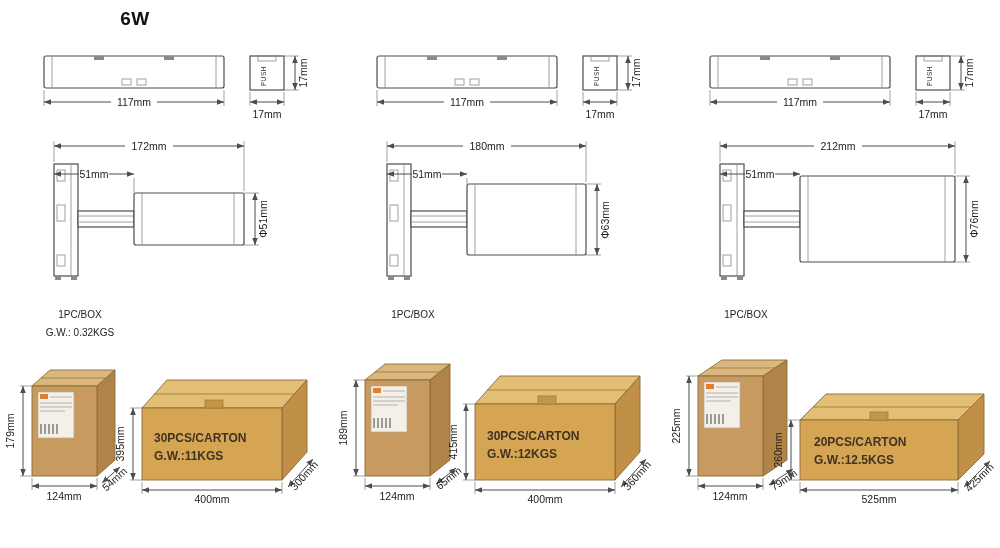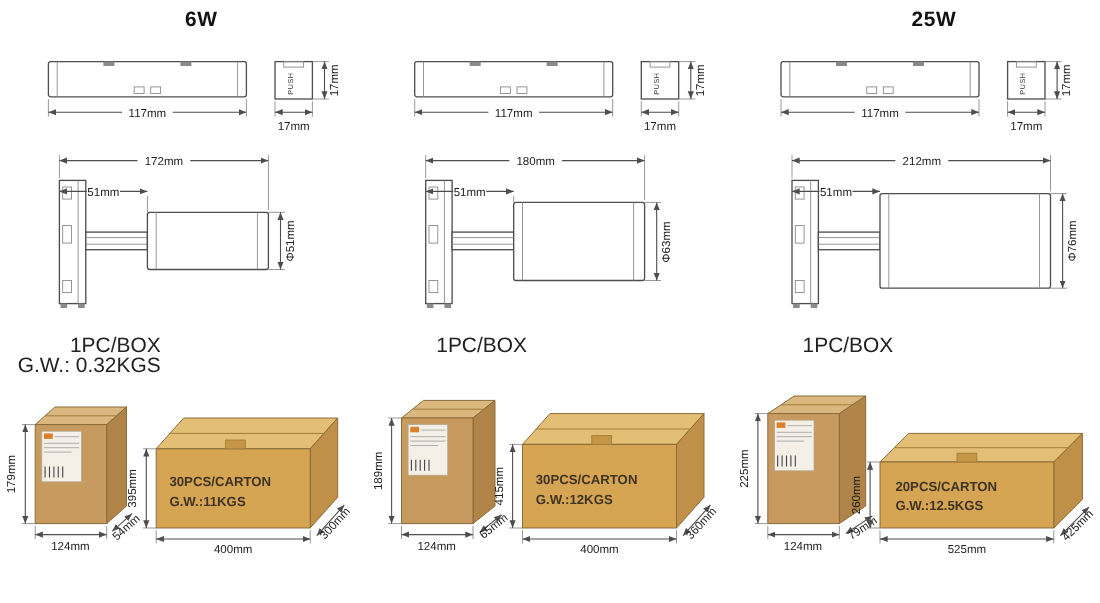--- a/index.html
+++ b/index.html
@@ -2,25 +2,25 @@
 <html><head>
 <meta charset="utf-8">
 <style>
   * { margin:0; padding:0; box-sizing:border-box; }
   html,body { width:1000px; height:548px; }
   body { background:#ffffff; font-family:"Liberation Sans", sans-serif; position:relative; overflow:hidden; }
   .page { position:absolute; inset:0; background:#ffffff; }
   .col { position:absolute; top:0; width:334px; height:548px; }
   .c0 { left:0; } .c1 { left:333px; } .c2 { left:666px; }
   .title { position:absolute; top:8px; left:0; width:270px; text-align:center;
-           font-size:19px; font-weight:bold; color:#111; letter-spacing:.5px;margin-left:48px; }
+           font-size:19px; font-weight:bold; color:#111; letter-spacing:.5px; }
   .tracksvg { position:absolute; left:36px; top:48px; }
   .lampsvg  { position:absolute; left:36px; top:136px; }
-  .packtext { position:absolute; left:14px; top:306px; width:132px; text-align:right;
-              font-size:19px; color:#222; line-height:18px; }
+  .packtext { position:absolute; left:14px; top:306px; width:132px; text-align:center;
+              font-size:10px; color:#222; line-height:18px; }
   .boxsvg   { position:absolute; left:2px; top:350px; }
   svg text { font-family:"Liberation Sans", sans-serif; font-size:10.5px; fill:#1c1c1c; }
   svg text.push { font-size:6.5px; letter-spacing:.5px; fill:#333; }
   svg text.cartonlabel { font-size:12px; font-weight:bold; fill:#3f3322; }
   .ol  { stroke:#4d4d4d; stroke-width:1.2; fill:#fff; }
   .det { stroke:#888; stroke-width:.8; fill:none; }
   .dim { stroke:#4d4d4d; stroke-width:1; fill:none; }
   .ext { stroke:#8a8a8a; stroke-width:.8; fill:none; }
   .tbg { fill:#fff; }
   .face { stroke:#8a6b38; stroke-width:.9; }
@@ -353,21 +353,20 @@
         <text x="210" y="153" text-anchor="middle">400mm</text>
       </g>
       <g>
         <line class="dim" x1="286" y1="137" x2="311" y2="109" marker-start="url(#mb1)" marker-end="url(#mb1)"></line>
         <text x="305" y="128" text-anchor="middle" transform="rotate(-48,305,128)">360mm</text>
       </g>
     </svg>
   </div>
 
   <div class="col c2">
-    <div class="title">25W</div>
 
     <svg class="tracksvg" width="310" height="80" viewBox="0 0 310 80">
       <defs>
           <marker id="mt2" markerWidth="8" markerHeight="8" refX="7" refY="4" orient="auto-start-reverse" markerUnits="userSpaceOnUse">
             <path d="M0,1.2 L7,4 L0,6.8 Z" fill="#4d4d4d"></path>
           </marker>
         </defs>
       <g>
         <rect class="ol" x="8" y="8" width="180" height="32" rx="2"></rect>
         <line class="det" x1="16" y1="8" x2="16" y2="40"></line>

